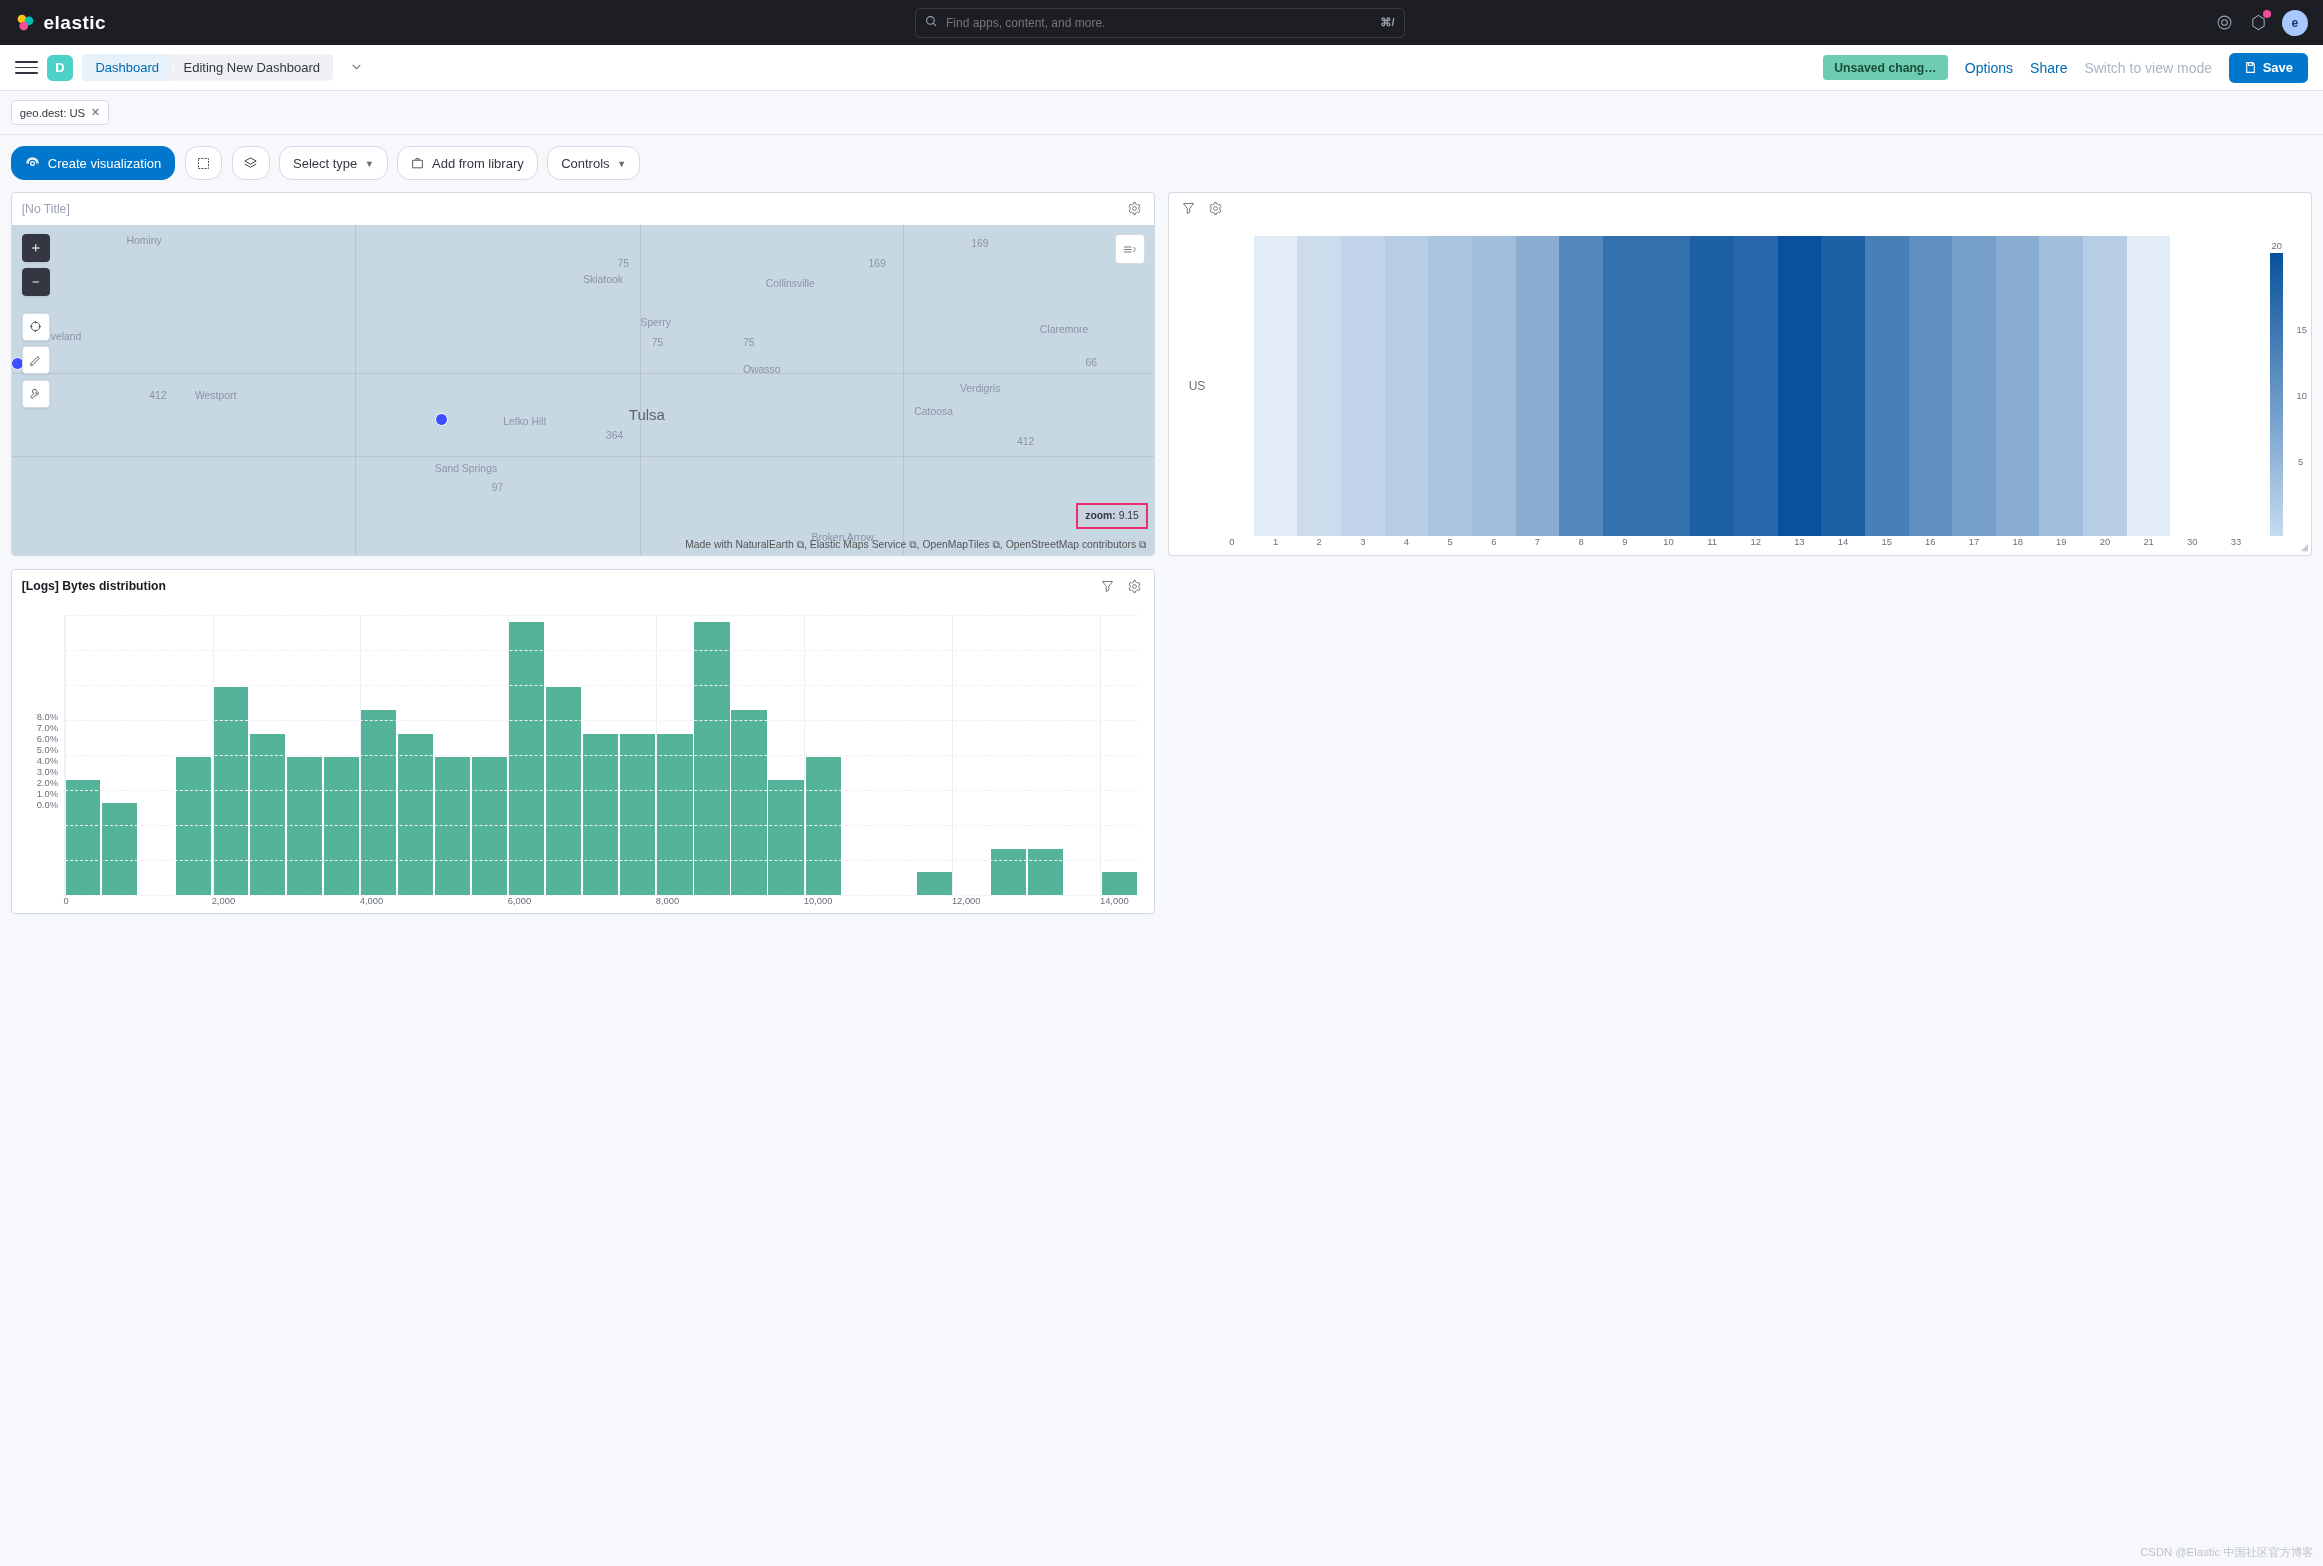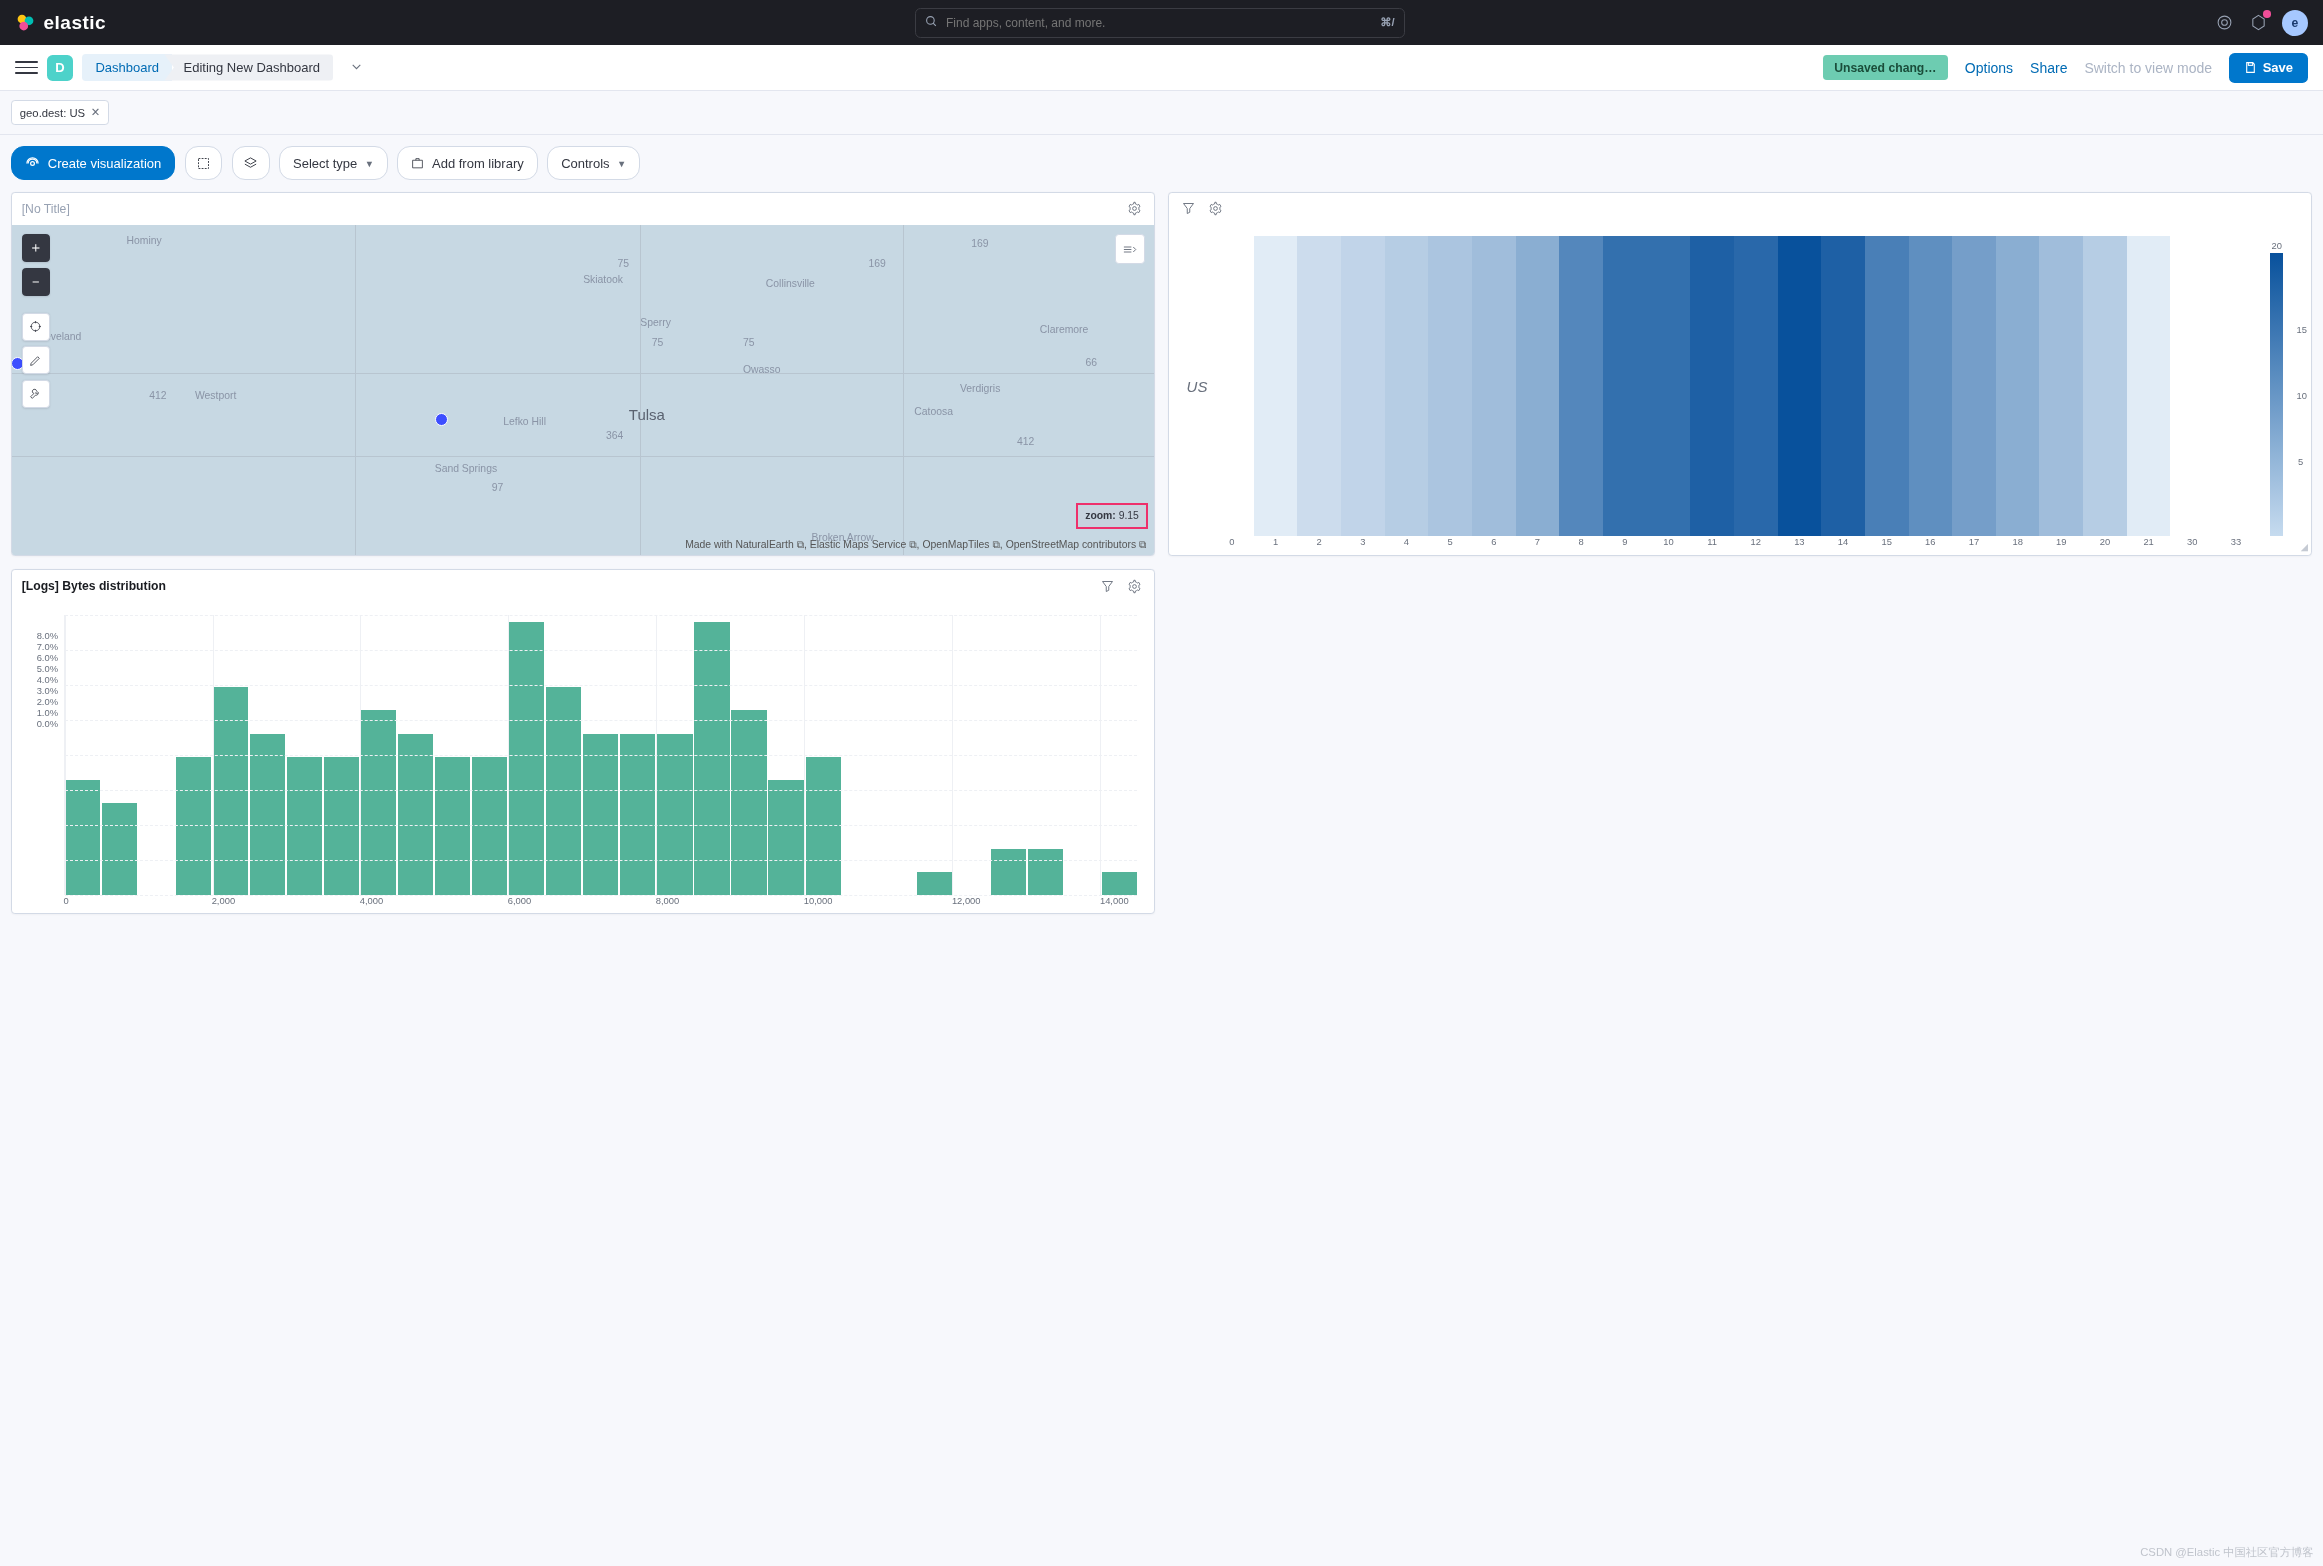--- a/index.html
+++ b/index.html
@@ -68,35 +68,35 @@
   .attrib { position:absolute; bottom:3.8px; right:7.5px; font-size:10.4px; color:#555;}
   .attrib a { color:#555; text-decoration:none;}
   .collapse-btn { position:absolute; top:9.4px; right:9.4px; width:30px; height:30px; background:#fff; border:0.9px solid #d3dae6; border-radius:3.8px; display:flex; align-items:center; justify-content:center; color:#69707d; cursor:pointer;}
   .map-label { position:absolute; font-size:10.4px; color:#8a94a6; }
   .map-label.city { font-size:15px; color:#5a6270; font-weight:500;}
   .road { position:absolute; background: #b8c5d0; }
 
   
   .heatmap-body { height: 330px; padding: 11.3px 15px 7.5px 15px; display:flex; flex-direction:column; position:relative;}
   .hm-row { flex:1; display:flex; align-items:stretch;}
-  .hm-ylabel { width:26px; display:flex; align-items:center; justify-content:center; font-size:15px; color:#69707d;font-style:italic;}
+  .hm-ylabel { width:26px; display:flex; align-items:center; justify-content:center; font-size:12px; color:#69707d;}
   .hm-cells { flex:1; display:flex; }
   .hm-cell { flex:1; }
   .hm-legend { width:38px; display:flex; flex-direction:column; align-items:center; padding-top:3.8px; gap:1.9px;}
   .hm-legend-bar { width:13px; flex:1; background: linear-gradient(to bottom, #08519c, #c6dbef);}
   .hm-legend-tick{ font-size:9.4px; color:#69707d;}
   .hm-xaxis { display:flex; padding-left:26px; padding-right:38px;}
   .hm-xtick { flex:1; text-align:center; font-size:9.4px; color:#69707d;}
   .hm-resize { position:absolute; right:2.8px; bottom:2.8px; color:#c5cad3; font-size:9.4px;}
 
   
   .panel.wide { grid-column: 1; }
   .bar-body { height: 311px; padding: 13px 17px 7.5px 11.3px; display:flex; flex-direction:column; position:relative;}
   .bar-plot { flex:1; display:flex; }
-  .bar-yaxis { width:40px; display:flex; flex-direction:column; justify-content:flex-start;margin-top:9px;  }
+  .bar-yaxis { width:40px; display:flex; flex-direction:column; justify-content:center;  }
   .bar-ytick { font-size:9.4px; color:#69707d; text-align:right; padding-right:5.6px; transform: translateY(50%);}
   .bar-grid { flex:1; position:relative; border-left:0.9px solid #eef0f4;}
   .grid-line-h { position:absolute; left:0; right:0; border-top:0.9px dashed #eef0f4;}
   .grid-line-v { position:absolute; top:0; bottom:0; border-left:0.9px solid #eef0f4;}
   .bars { position:absolute; left:0; right:0; bottom:0; top:0; display:flex; align-items:flex-end; gap:1.9px;}
   .bar { flex:1; background:#54b399; }
   .bar-xaxis { display:flex; padding-left:40px; }
   .bar-xgroup { flex:1; font-size:9.4px; color:#69707d; text-align:left;}
   .watermark { position:fixed; right:9.4px; bottom:5.6px; font-size:11.3px; color:#c0c4cc;}
 </style>

